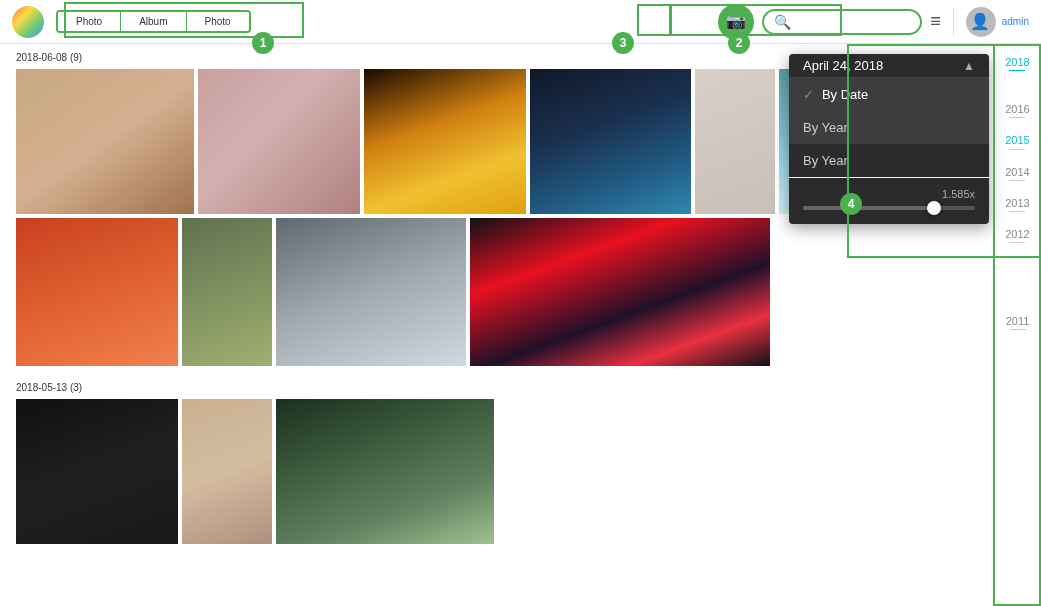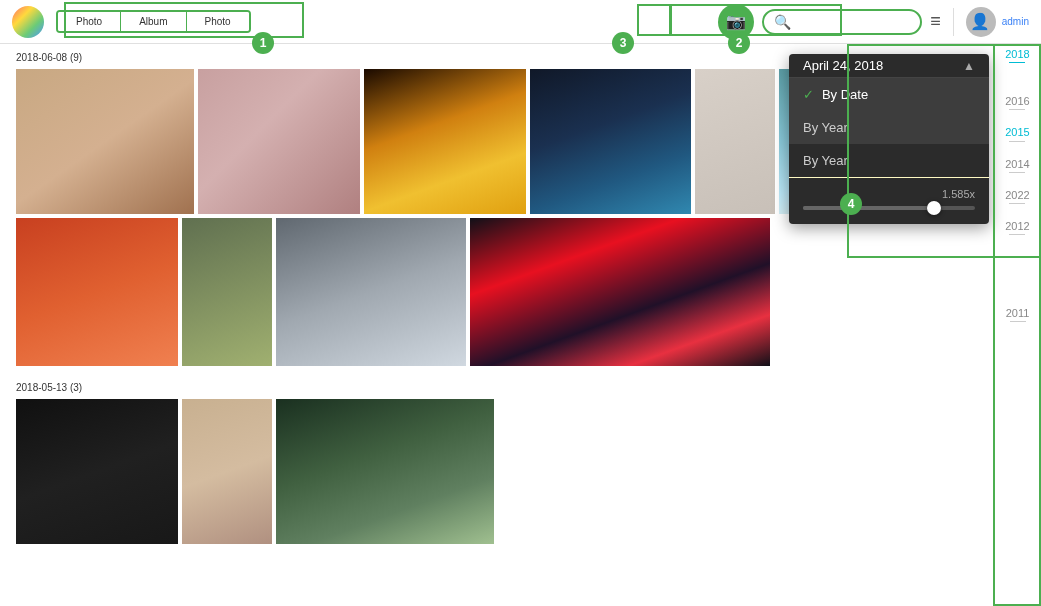--- a/index.html
+++ b/index.html
@@ -150,20 +150,21 @@
     .p4 { background: linear-gradient(145deg, #1a2a3a 0%, #2a5070 50%, #4080a0 100%); }
     .p5 { background: linear-gradient(145deg, #e8e0d8 0%, #d0c8c0 100%); }
 
     
     .timeline-sidebar {
       width: 48px;
       border-left: 1px solid #e0e0e0;
       display: flex;
       flex-direction: column;
       align-items: center;
+      padding-top: 8px;
       position: relative;
       overflow: hidden;
     }
 
     .year-item {
       font-size: 11px;
       color: #888;
       cursor: pointer;
       line-height: 1.2;
       text-align: center;
@@ -358,21 +359,21 @@
   <div class="timeline-sidebar">
     <div class="timeline-years-wrapper">
       <div class="year-item active">2018</div>
       <div class="year-spacer"></div>
       <div class="year-item">2016</div>
       <div class="year-spacer-sm"></div>
       <div class="year-item" style="color:#00bcd4;">2015</div>
       <div class="year-spacer-sm"></div>
       <div class="year-item">2014</div>
       <div class="year-spacer-sm"></div>
-      <div class="year-item">2022</div>
+      <div class="year-item">2013</div>
       <div class="year-spacer-sm"></div>
       <div class="year-item">2012</div>
       <div class="year-spacer-lg"></div>
       <div class="year-item">2011</div>
     </div>
   </div>
 
 </div>
 
 <div class="date-popup" style="position: absolute; top: 54px; right: 52px;">

